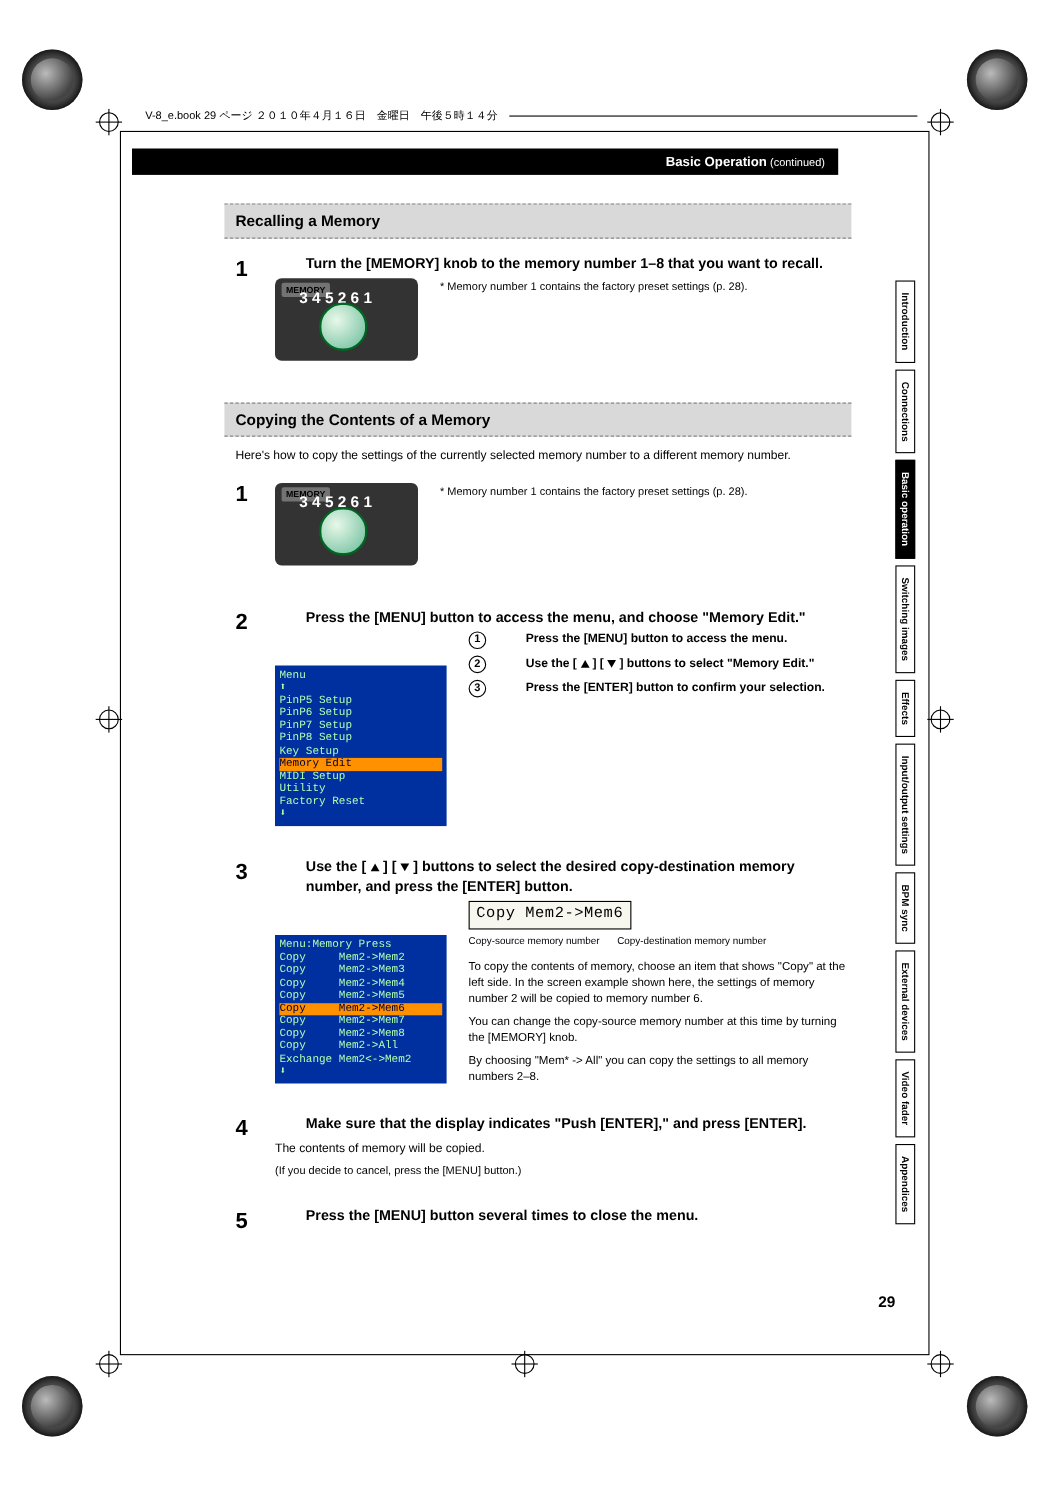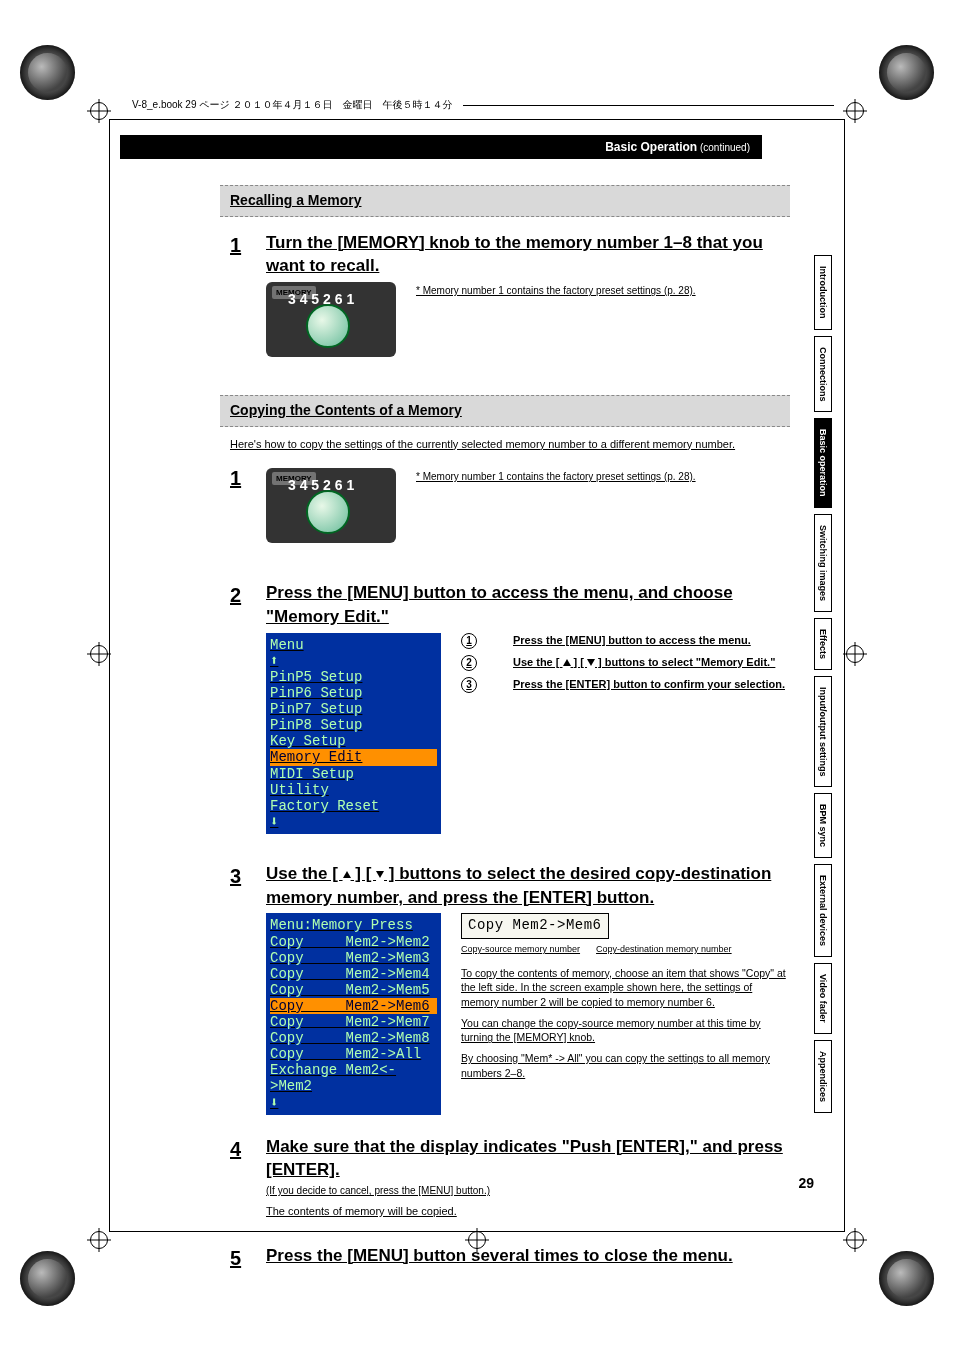--- a/index.html
+++ b/index.html
@@ -68,43 +68,42 @@
     padding: 5px 12px;
     text-align: right;
     font-weight: bold;
   }
   .chapter-head .cont { font-weight: normal; font-size: 10px; }
 
   
   .content {
     position: absolute;
     top: 185px;
-    left: 230px;
+    left: 214px;
     width: 560px;
     font-size: 11px;
     color: #000;
     line-height: 1.4;
-    text-decoration: underline;
   }
 
   .heading-bar {
     background: #d9d9d9;
     border-top: 1px dashed #888;
     border-bottom: 1px dashed #888;
     padding: 5px 10px;
     font-weight: bold;
     font-size: 14px;
     margin-bottom: 14px;
     margin-left: -10px;
   }
 
   .step { display: flex; gap: 14px; margin-bottom: 10px; }
   .step .num { font-size: 20px; font-weight: bold; width: 22px; flex-shrink:0; }
   .step .body { flex: 1; }
-  .step .body .bold { font-weight: bold; font-size: 17px; margin-bottom: 2px; }
+  .step .body .bold { font-weight: bold; font-size: 13px; margin-bottom: 2px; margin-left: 28px; }
   .step .body p { margin-bottom: 6px; }
 
   .knob-block { display:flex; gap: 20px; align-items:flex-start; margin-top:4px; }
   .knob-img {
     width: 130px; height: 75px;
     background: #333;
     border-radius: 6px;
     position: relative;
     flex-shrink:0;
   }
@@ -117,27 +116,28 @@
     position:absolute; left:40px; top:22px;
     width:44px; height:44px;
     background: radial-gradient(circle at 35% 35%, #e8f8e8, #6b9);
     border-radius:50%;
     border:2px solid #062;
   }
   .knob-img .ticks { position:absolute; left:22px; top:12px; font-size:14px; color:#fff; font-weight:bold; line-height:10px; }
   .note-star { font-size: 10px; margin-top:2px; }
 
   .menu-screen {
-    width: 175px;
+    width: 156px;
     background: #0030a0;
     color: #fff;
     font-family: "Courier New", monospace;
-    font-size: 14px;
+    font-size: 10px;
     padding: 4px 4px;
     line-height: 1.15;
+    margin-top: 31px;
   }
   .menu-screen .title { color:#b0ffb0; }
   .menu-screen .hl { background:#ff9000; color:#003; }
   .menu-screen .g { color:#b0ffb0; }
 
   .substeps { flex:1; }
   .substeps .srow { display:flex; gap:8px; margin-bottom:6px; align-items:flex-start; }
   .substeps .circ {
     width:16px; height:16px; border:1.5px solid #000; border-radius:50%;
     display:flex; align-items:center; justify-content:center;
@@ -337,22 +337,22 @@
       </div>
     </div>
   </div>
 
   <div style="height:10px"></div>
 
   <div class="step">
     <div class="num">4</div>
     <div class="body">
       <p class="bold">Make sure that the display indicates "Push [ENTER]," and press [ENTER].</p>
+      <p style="margin-top:6px">The contents of memory will be copied.</p>
       <p style="font-size:10px">(If you decide to cancel, press the [MENU] button.)</p>
-      <p style="margin-top:6px">The contents of memory will be copied.</p>
     </div>
   </div>
 
   <div style="height:8px"></div>
 
   <div class="step">
     <div class="num">5</div>
     <div class="body">
       <p class="bold">Press the [MENU] button several times to close the menu.</p>
     </div>

